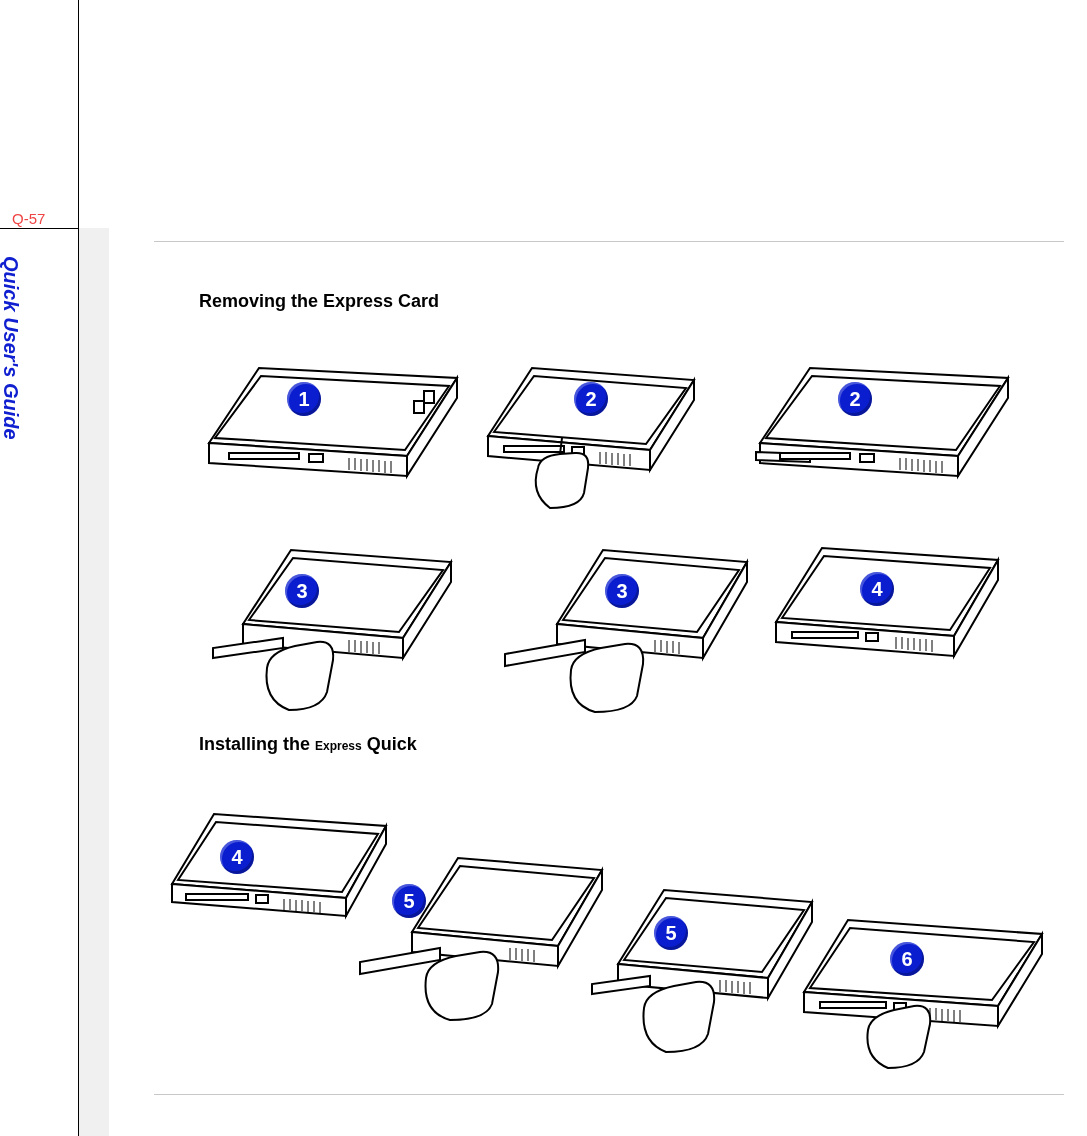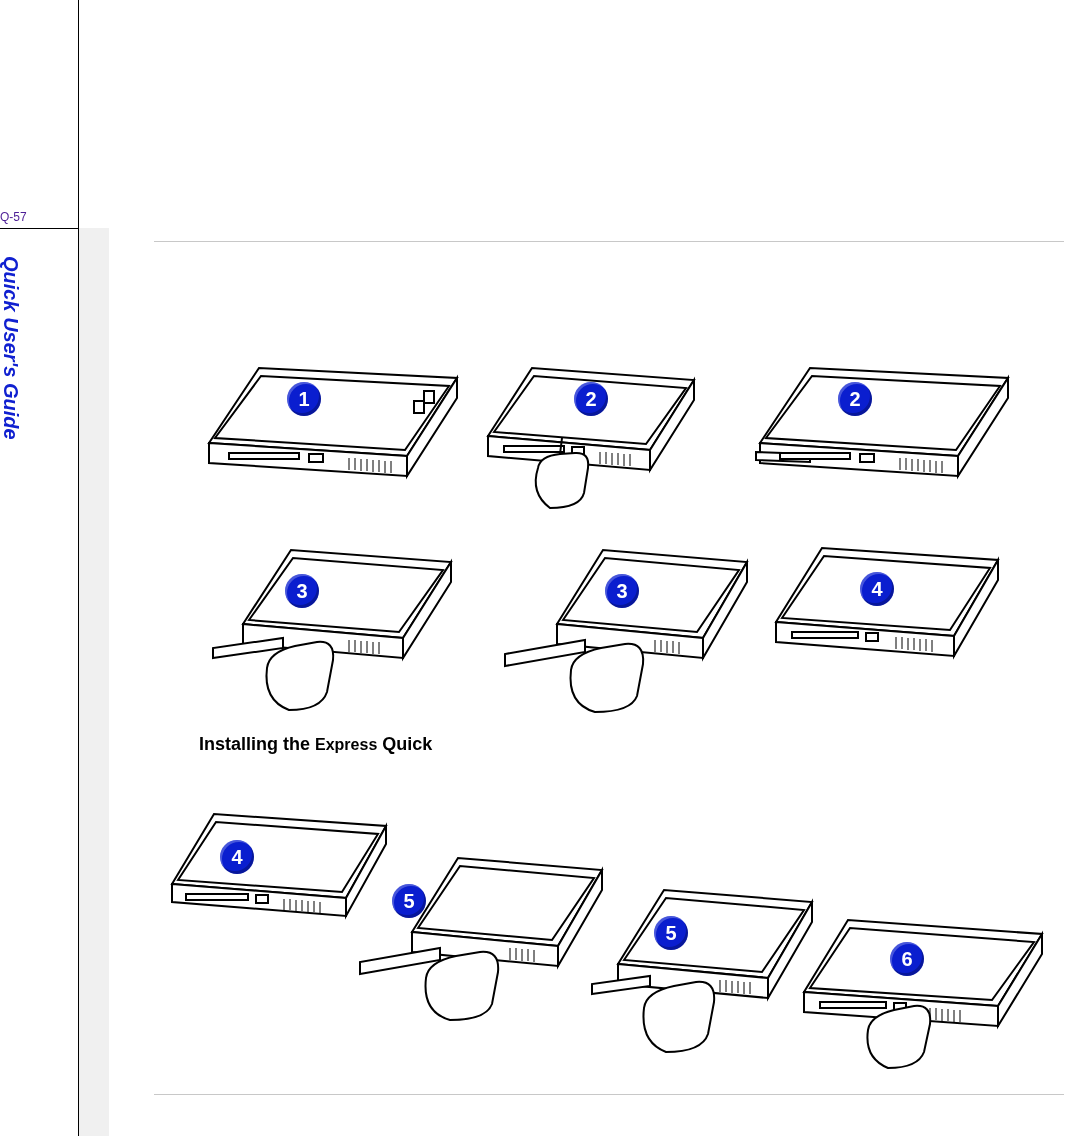--- a/index.html
+++ b/index.html
@@ -12,25 +12,25 @@
     height: 1136px;
     overflow: hidden;
   }
   .page {
     position: relative;
     width: 1087px;
     height: 1136px;
   }
   .page-number {
     position: absolute;
-    left: 0;
+    left: 12px;
     top: 210px;
-    font-size: 12px;
+    font-size: 15px;
     font-family: Arial, sans-serif;
-    color: #4c1d95;
+    color: #ef4444;
   }
   .margin-rule-v {
     position: absolute;
     left: 78px;
     top: 0;
     width: 1px;
     height: 1136px;
     background: #000;
   }
   .margin-rule-h {
@@ -77,21 +77,21 @@
     height: 1px;
     background: #c8c8c8;
   }
   .heading {
     position: absolute;
     font-weight: 700;
     font-size: 18px;
     color: #000;
   }
   .heading .sub-part {
-    font-size: 16px;
+    font-size: 12px;
     font-weight: 700;
   }
   .figure {
     position: absolute;
   }
   .badge {
     position: absolute;
     width: 34px;
     height: 34px;
     border-radius: 50%;
@@ -115,20 +115,21 @@
 
   <div class="page-number">Q-57</div>
   <div class="margin-rule-v"></div>
   <div class="margin-rule-h"></div>
   <div class="gutter"></div>
   <div class="sidebar-title">Quick User's Guide</div>
 
   <div class="content-rule-top"></div>
   <div class="content-rule-bottom"></div>
 
+  <div class="heading" style="left:199px; top:291px;">Removing the Express Card</div>
 
   <div class="figure" style="left:199px; top:358px; width:268px; height:127px;">
     <svg class="laptop-svg" viewBox="0 0 268 127" width="268" height="127">
       <g stroke="#000" stroke-width="2" fill="#fff">
         <polygon points="10,85 60,10 258,20 208,98" fill="#fff"></polygon>
         <polygon points="16,80 62,18 250,28 206,92" fill="#fff"></polygon>
         <polygon points="10,85 208,98 208,118 10,105" fill="#fff"></polygon>
         <polygon points="208,98 258,20 258,40 208,118" fill="#fff"></polygon>
 
         <rect x="30" y="95" width="70" height="6" fill="#fff"></rect>

